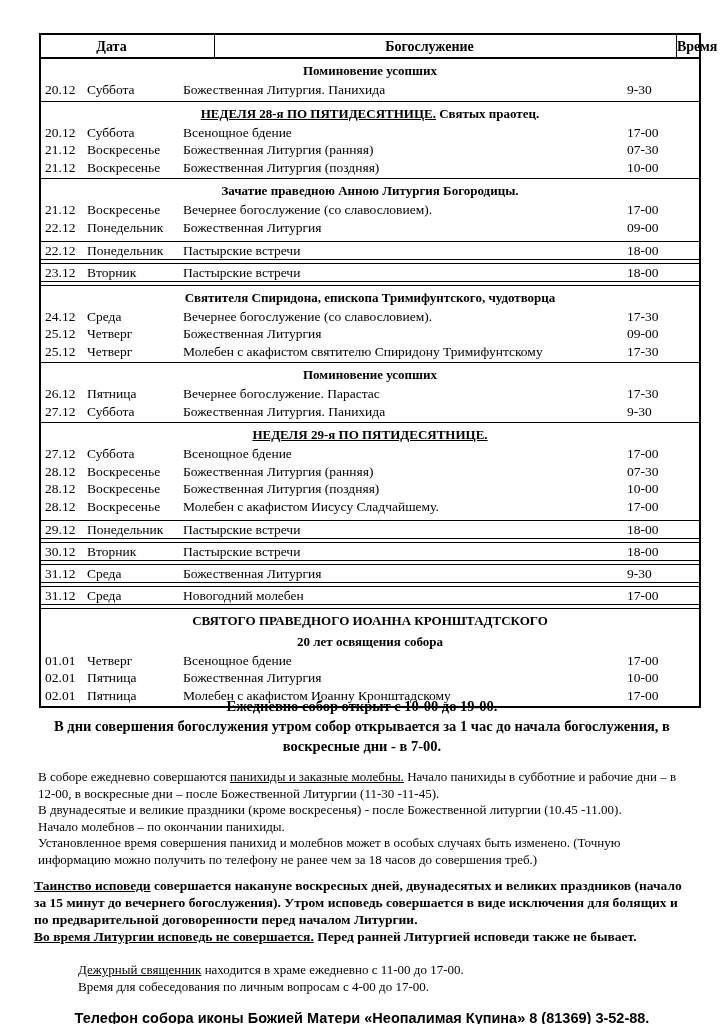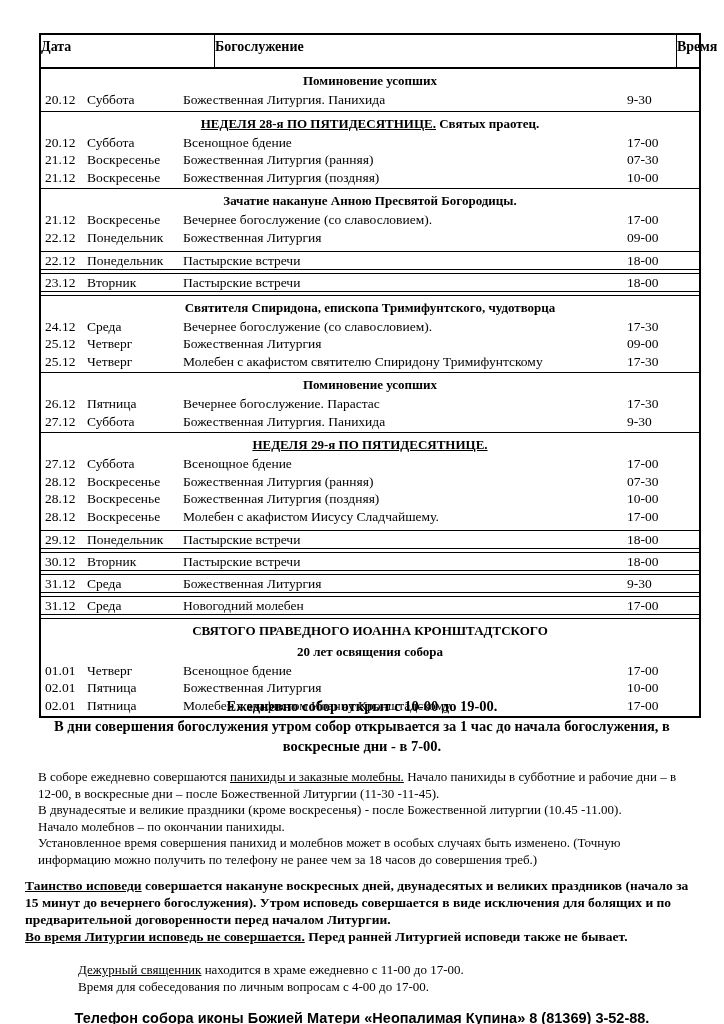--- a/index.html
+++ b/index.html
@@ -10,21 +10,21 @@
   }
   
   .tbl {
     position: absolute; left: 39px; top: 33px; width: 662px;
     border: 2.5px solid #000; box-sizing: border-box; background: #fff;
   }
   .thead {
     display: grid; grid-template-columns: 141px 1fr 55px;
     border-bottom: 2px solid #000; font-weight: bold; font-size: 14px;
   }
-  .thead .hcell { text-align: left; padding: 3px 0 12px; line-height: 17px; }
+  .thead .hcell { text-align: center; padding: 3px 0 2px; line-height: 17px; }
   .thead .hcell + .hcell { border-left: 1.5px solid #000; margin-left: 32px; }
   .band { border-top: 1.5px solid #000; padding: 1px 0 2px; }
   .tbody .band:first-child { border-top: none; }
   .band.boxed { border-bottom: 1.5px solid #000; margin: 2.5px 0; padding: 0; }
   .band-heading {
     text-align: center; font-weight: bold; font-size: 13px;
     line-height: 18px; padding: 2px 4px 1px;
   }
   .band-heading .u { text-decoration: underline; }
   .srow {
@@ -37,21 +37,21 @@
   
   .notices { position: absolute; left: 0; top: 680px; width: 724px; }
   .opening {
     font-weight: bold; font-size: 14.5px; line-height: 20px;
     text-align: center; padding: 0 16px; margin-top: 16px;
   }
   .opening .para { margin: 0; }
   .info-block { padding: 0 34px 0 38px; margin-top: 13px; font-size: 13px; line-height: 16.5px; }
   .info-block .para { margin: 0; }
   .confession-block {
-    padding: 0 34px 0 25px; margin-top: 9px; font-weight: bold;
+    padding: 0 34px 0 34px; margin-top: 9px; font-weight: bold;
     font-size: 13.5px; line-height: 17px;
   }
   .confession-block .para { margin: 0; }
   .priest-block { padding: 0 34px 0 38px; margin-top: 17px; font-size: 13px; line-height: 16.5px; margin-left: 40px; }
   .priest-block .para { margin: 0; }
   .u { text-decoration: underline; }
   .phone-line {
     margin-top: 15px; text-align: center; font-weight: bold;
     font-family: "Liberation Sans", sans-serif; font-size: 14.5px;
   }
@@ -92,21 +92,21 @@
             <span class="c-time">07-30</span>
           </div>
           <div class="srow">
             <span class="c-date">21.12</span>
             <span class="c-day">Воскресенье</span>
             <span class="c-service">Божественная Литургия (поздняя)</span>
             <span class="c-time">10-00</span>
           </div>
         </div>
         <div class="band">
-          <div class="band-heading"><span>Зачатие накануне Анною Пресвятой Богородицы.</span></div>
+          <div class="band-heading"><span>Зачатие праведною Анною Литургия Богородицы.</span></div>
           <div class="srow">
             <span class="c-date">21.12</span>
             <span class="c-day">Воскресенье</span>
             <span class="c-service">Вечернее богослужение (со славословием).</span>
             <span class="c-time">17-00</span>
           </div>
           <div class="srow">
             <span class="c-date">22.12</span>
             <span class="c-day">Понедельник</span>
             <span class="c-service">Божественная Литургия</span>

